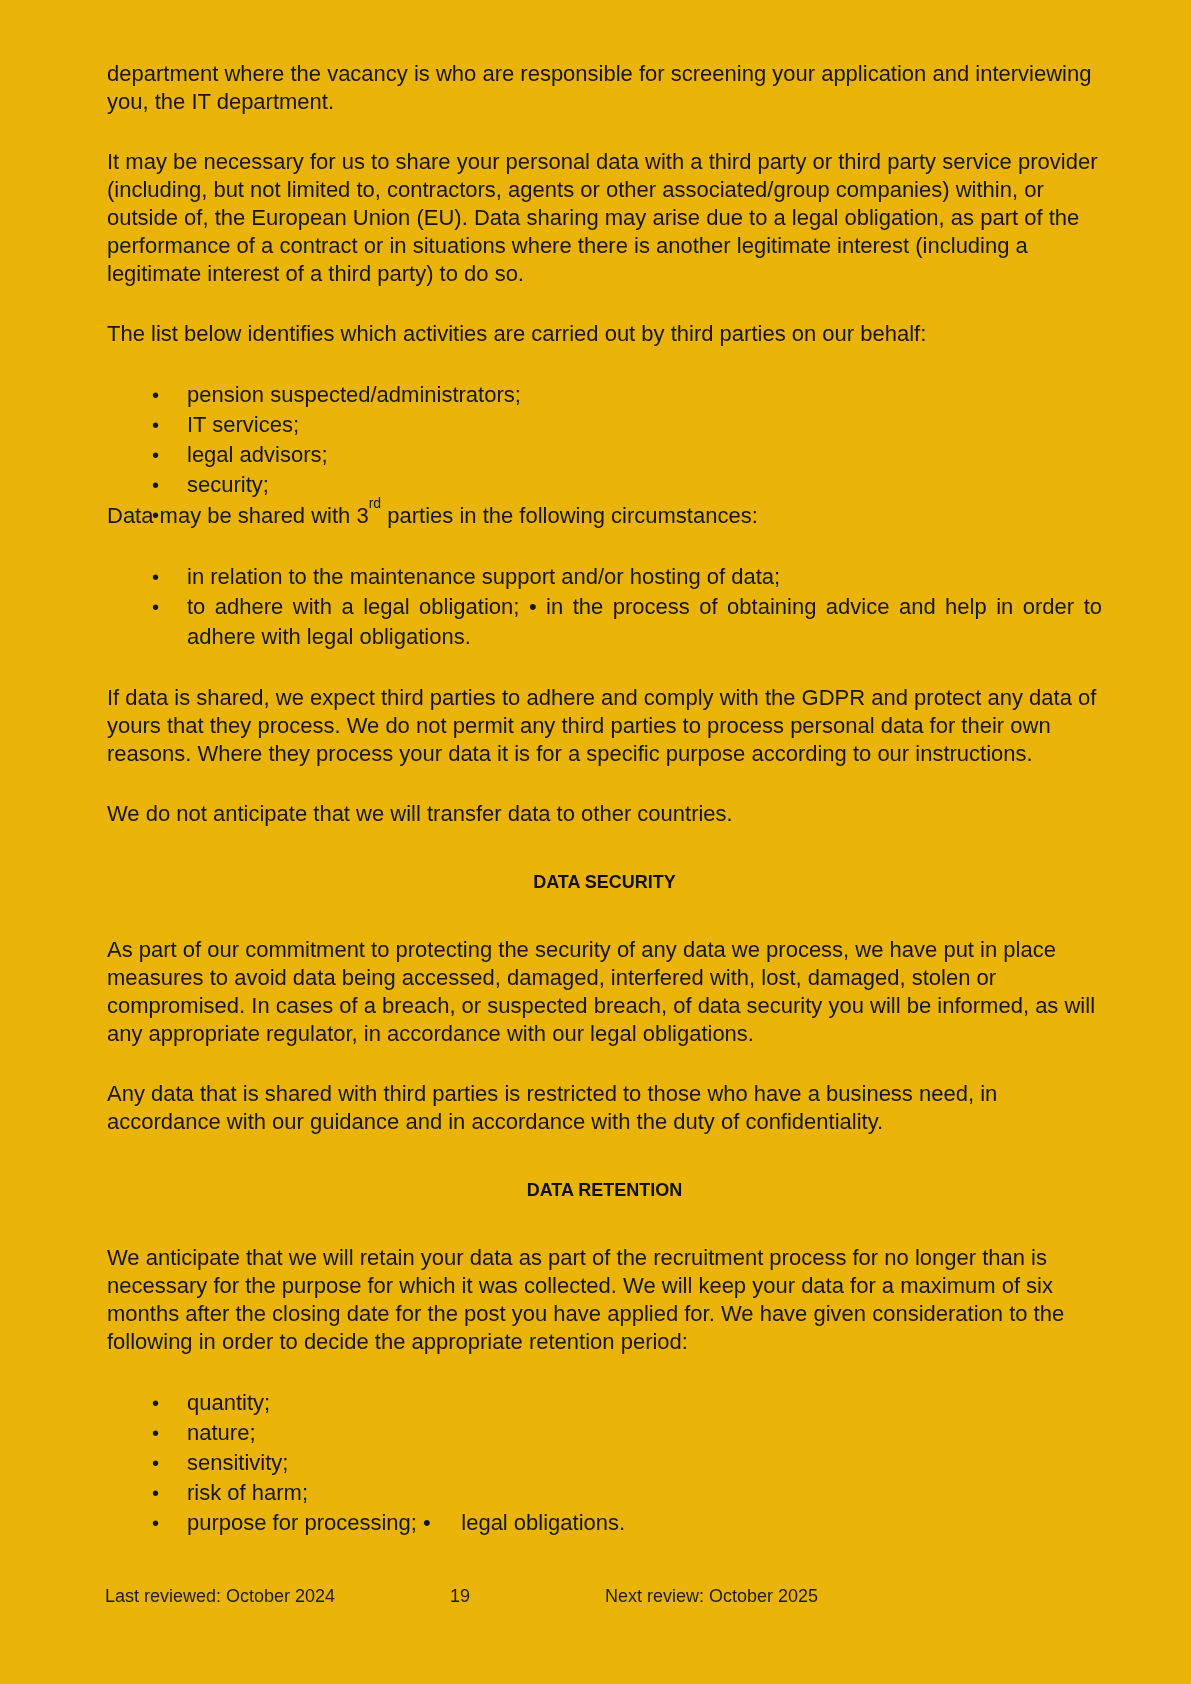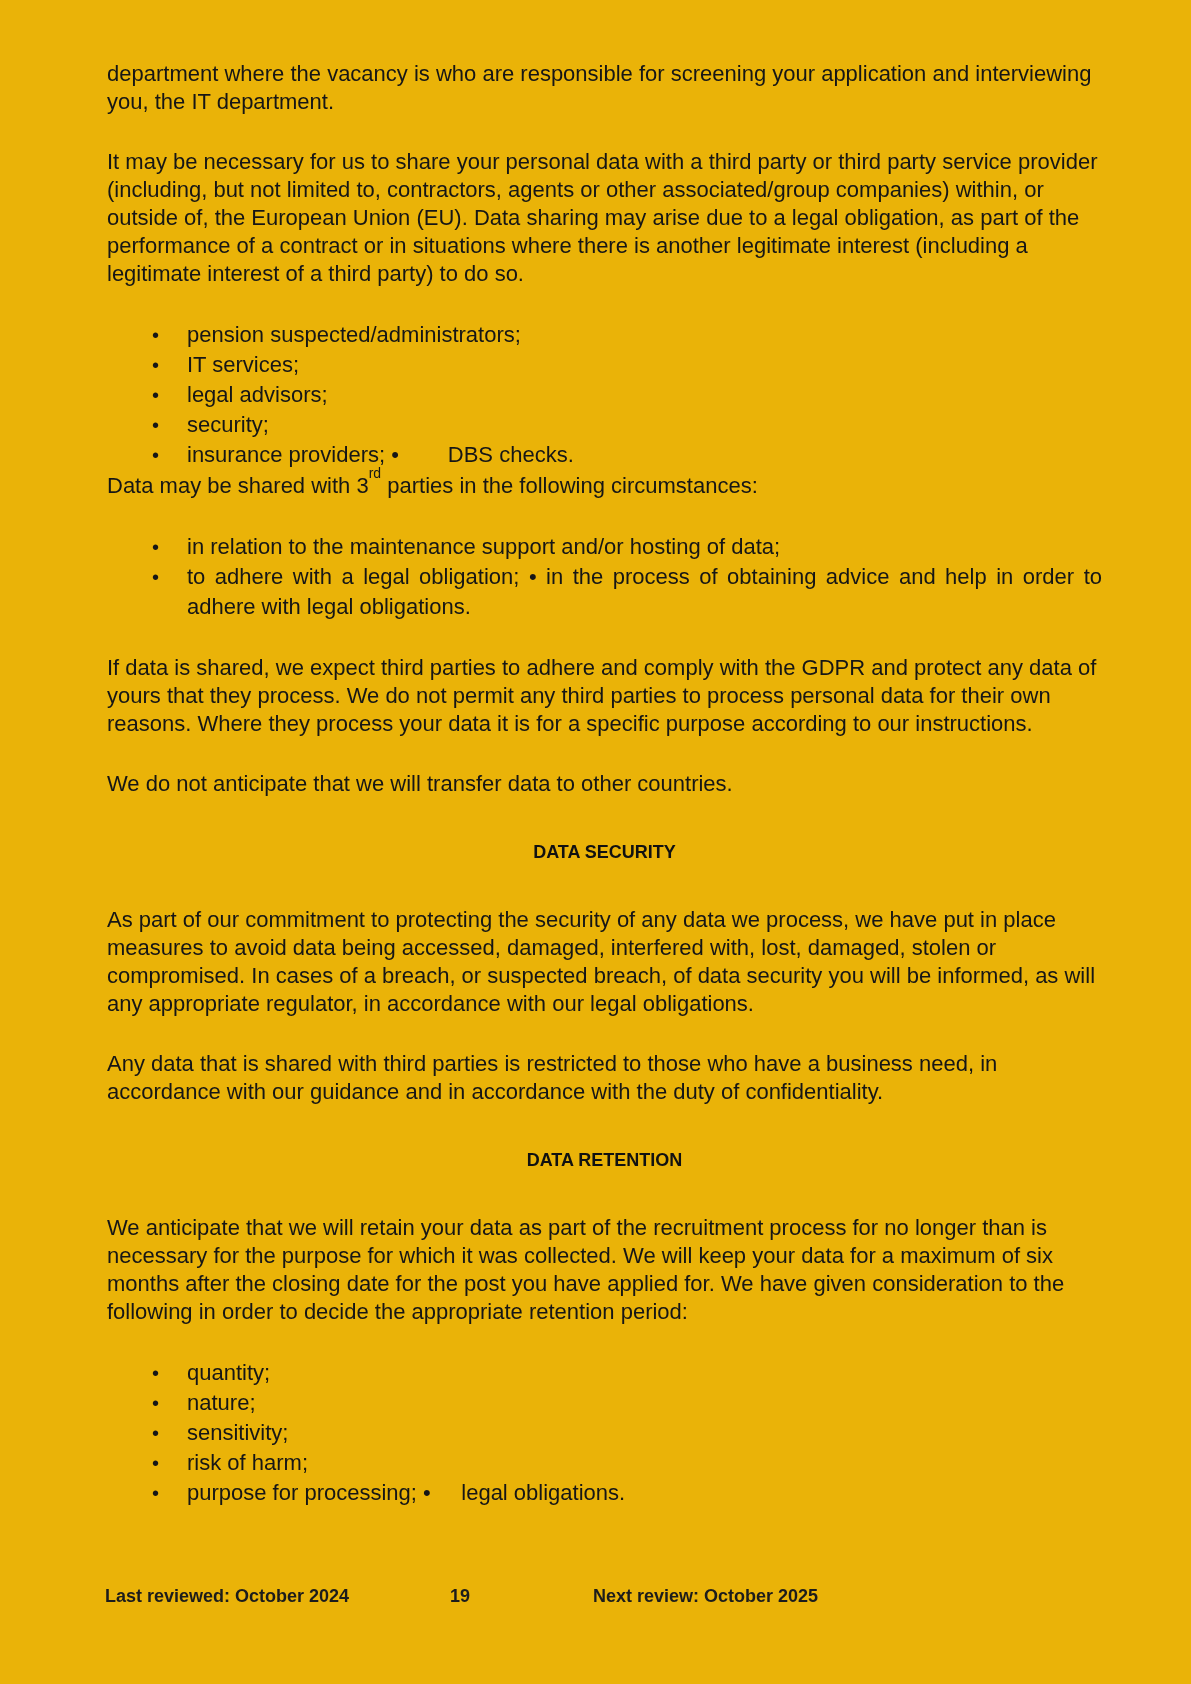--- a/index.html
+++ b/index.html
@@ -63,43 +63,43 @@
   }
   .footer{
     position:absolute;
     left:0;
     top:1584px;
     width:974px;
     height:30px;
     font-size:18px;
     line-height:24px;
     color:#1c1c1c;
-    font-weight:bold;
   }
   .f-left{position:absolute;left:105px;top:0;}
   .f-center{position:absolute;left:450px;top:0;width:200px;}
   .f-right{position:absolute;right:156px;top:0;}
 </style>
 </head>
 <body>
 
 <div class="page">
   <div class="content">
 
     <p class="first">department where the vacancy is who are responsible for screening your application and interviewing you, the IT department.</p>
 
     <p>It may be necessary for us to share your personal data with a third party or third party service provider (including, but not limited to, contractors, agents or other associated/group companies) within, or outside of, the European Union (EU). Data sharing may arise due to a legal obligation, as part of the performance of a contract or in situations where there is another legitimate interest (including a legitimate interest of a third party) to do so.</p>
 
+    <p>The list below identifies which activities are carried out by third parties on our behalf:</p>
 
     <ul>
       <li><span class="mk">•</span><span>pension suspected/administrators;</span></li>
       <li><span class="mk">•</span><span>IT services;</span></li>
       <li><span class="mk">•</span><span>legal advisors;</span></li>
       <li><span class="mk">•</span><span>security;</span></li>
-      <li><span class="mk">•</span><span>insurance providers; •        DBS checks.</span></li>
+      <li><span class="mk">•</span></li>
     </ul>
 
     <p class="tight"><span>Data may be shared with 3</span><sup>rd</sup><span> parties in the following circumstances:</span></p>
 
     <ul>
       <li><span class="mk">•</span><span>in relation to the maintenance support and/or hosting of data;</span></li>
       <li class="justify"><span class="mk">•</span><span>to adhere with a legal obligation; • in the process of obtaining advice and help in order to adhere with legal obligations.</span></li>
     </ul>
 
     <p>If data is shared, we expect third parties to adhere and comply with the GDPR and protect any data of yours that they process. We do not permit any third parties to process personal data for their own reasons. Where they process your data it is for a specific purpose according to our instructions.</p>

